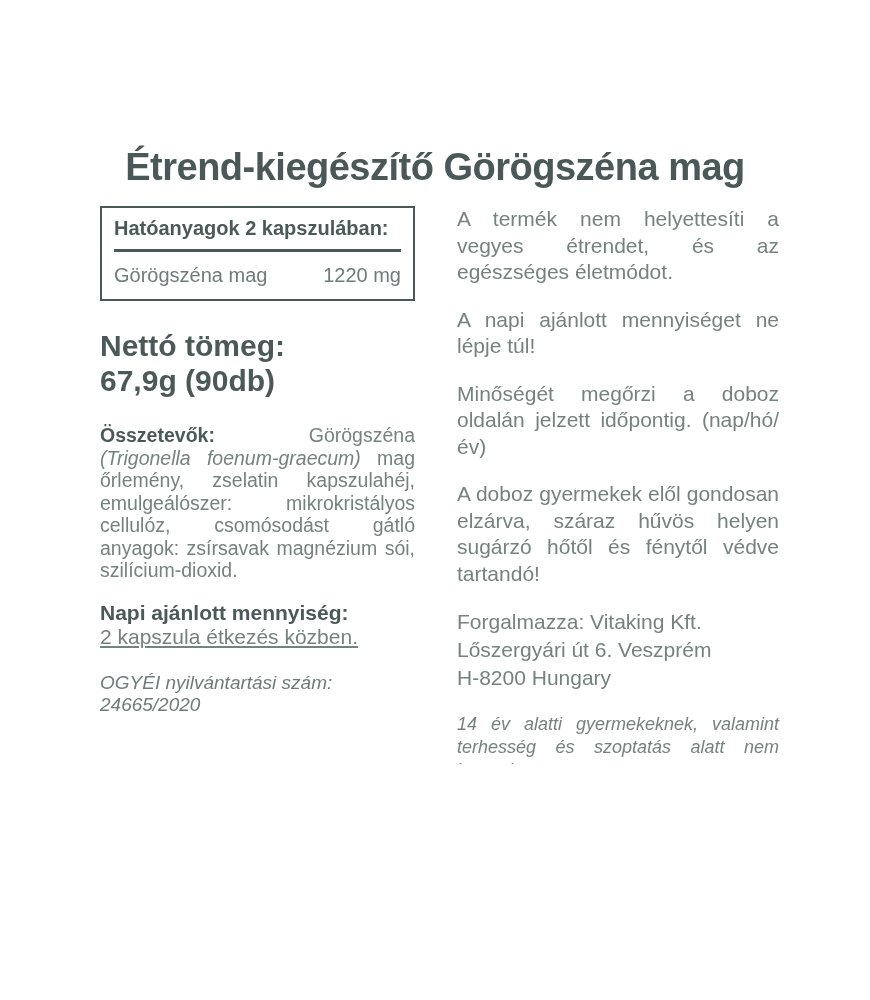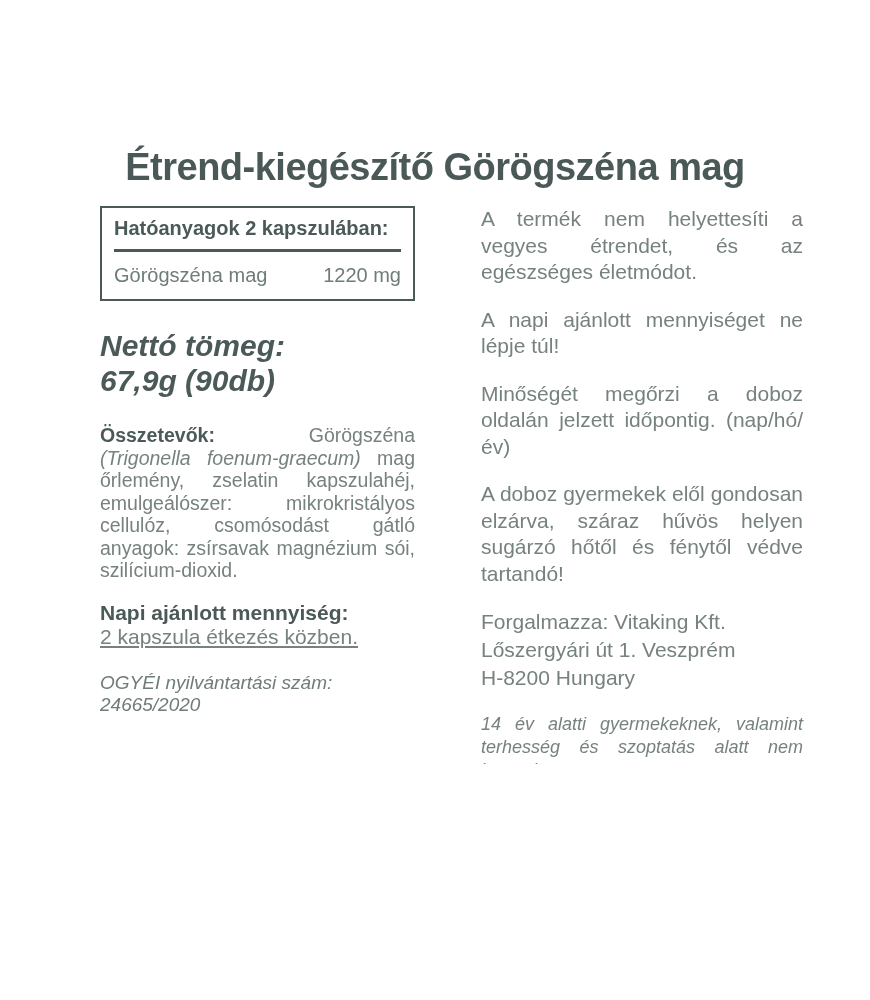--- a/index.html
+++ b/index.html
@@ -18,21 +18,20 @@
     text-align: center;
     font-size: 38px;
     font-weight: bold;
     letter-spacing: -0.5px;
     color: #4a5957;
   }
   .columns {
     display: flex;
     margin-top: 17px;
     padding-left: 100px;
-    gap: 24px;
   }
   .left-col { width: 315px; margin-right: 42px; flex: 0 0 auto; }
   .right-col { width: 322px; flex: 0 0 auto; }
 
   
   .facts-table {
     border: 2px solid #4b5a58;
     padding: 9px 12px 12px 12px;
     color: #4b5a58;
   }
@@ -57,21 +56,20 @@
     color: #6f7c7a;
     padding-top: 12px;
   }
 
   .net-weight {
     margin-top: 27px;
     font-size: 30px;
     line-height: 35px;
     font-weight: bold;
     color: #4b5a58;
-    font-style: italic;
   }
 
   .ingredients {
     margin-top: 26px;
     font-size: 19.5px;
     line-height: 22.5px;
     text-align: justify;
     color: #76827f;
   }
   .ingredients .bold-dark { font-weight: bold; color: #4b5a58; }
@@ -143,19 +141,19 @@
       <div class="registration">OGYÉI nyilvántartási szám: 24665/2020</div>
 
     </div>
 
     <div class="right-col">
       <p>A termék nem helyettesíti a vegyes étrendet, és az egészséges életmódot.</p>
       <p>A napi ajánlott mennyiséget ne lépje túl!</p>
       <p>Minőségét megőrzi a doboz oldalán jelzett időpontig. (nap/hó/év)</p>
       <p>A doboz gyermekek elől gondosan elzárva, száraz hűvös helyen sugárzó hőtől és fénytől védve tartandó!</p>
       <p class="distributor">Forgalmazza: Vitaking Kft.
-Lőszergyári út 1. Veszprém
+Lőszergyári út 6. Veszprém
 H-8200 Hungary</p>
       <p class="warning">14 év alatti gyermekeknek, valamint terhesség és szoptatás alatt nem javasolt.</p>
     </div>
 
   </div>
 </div>
 
 </body></html>

